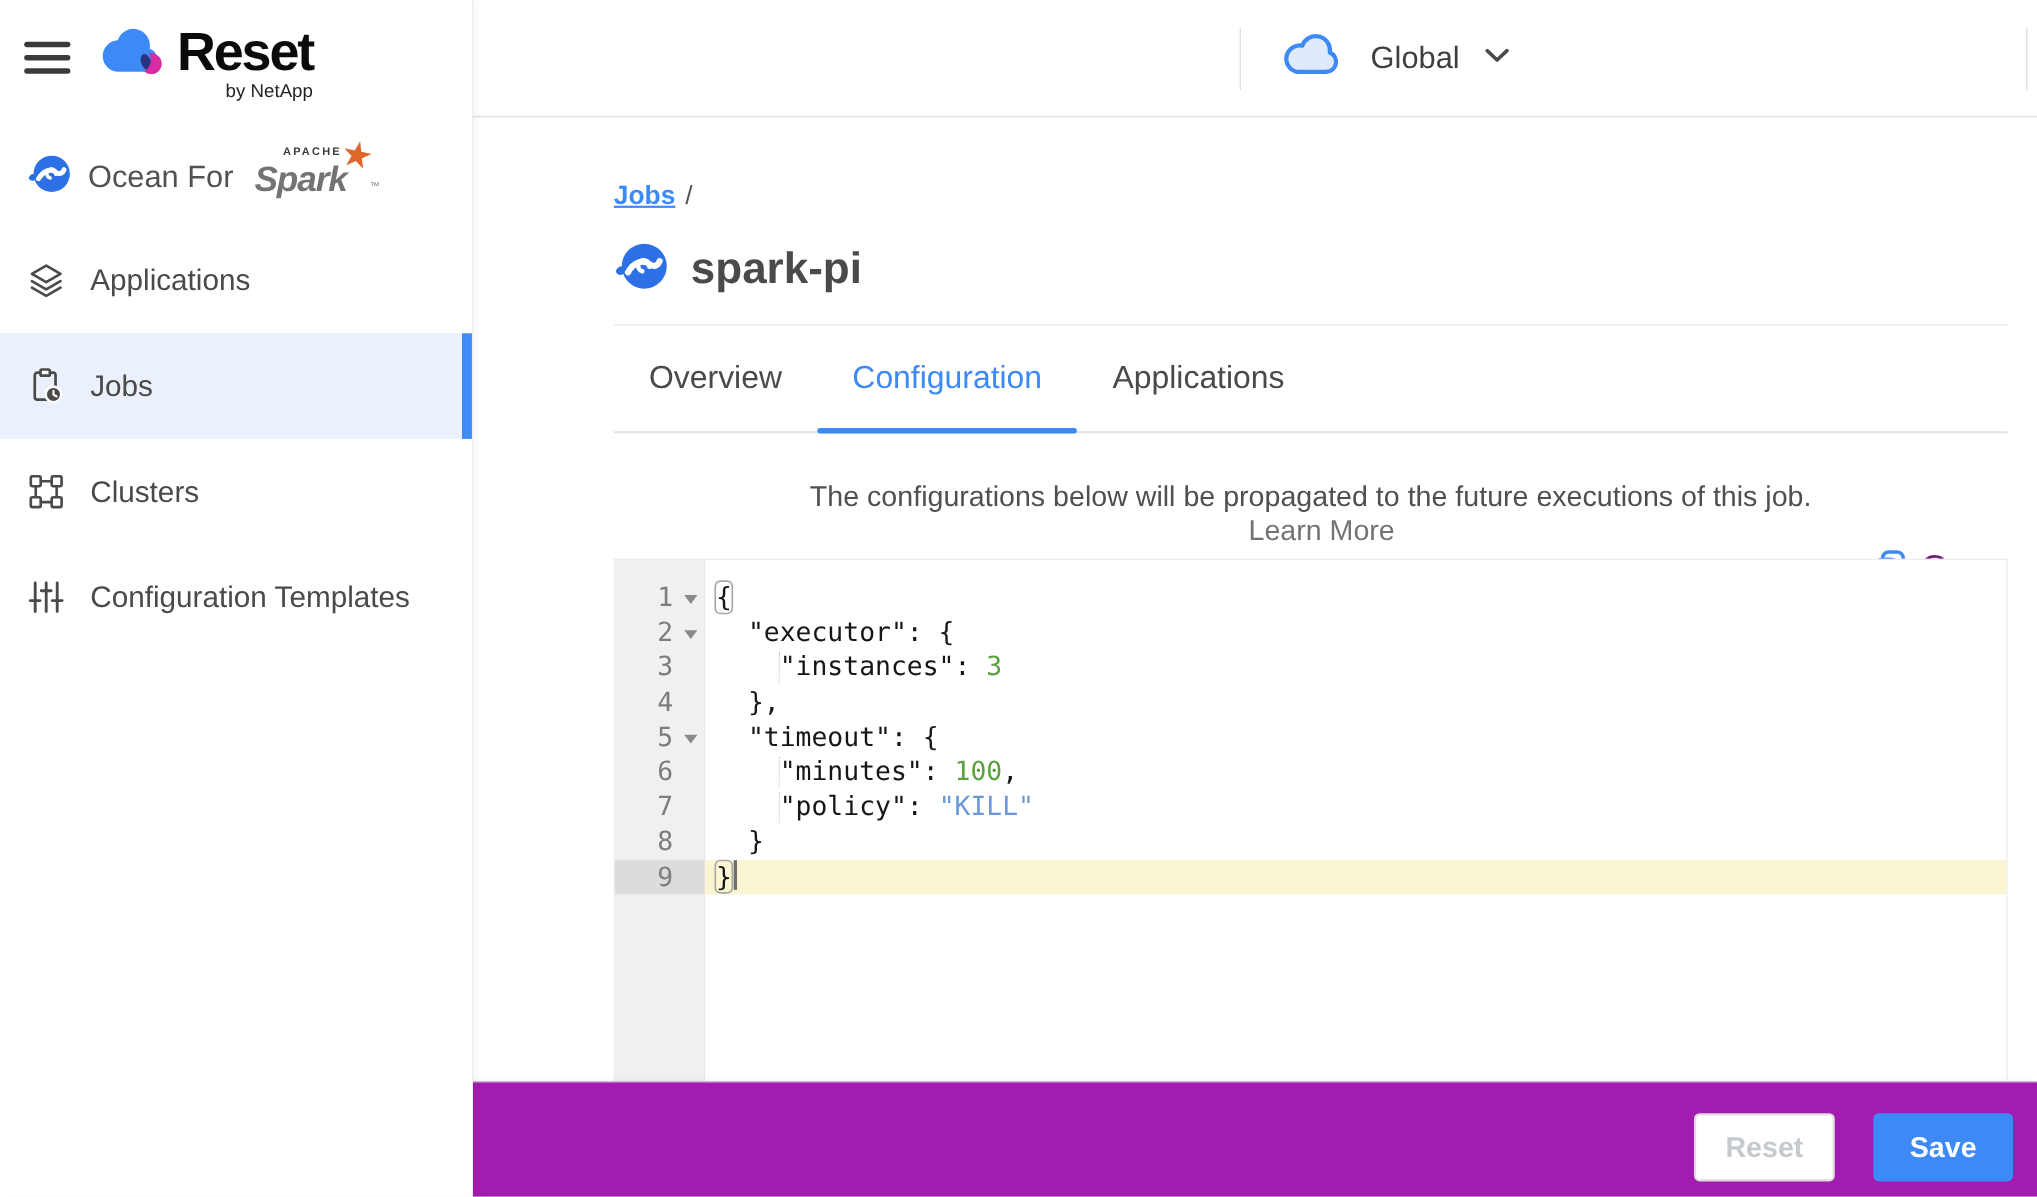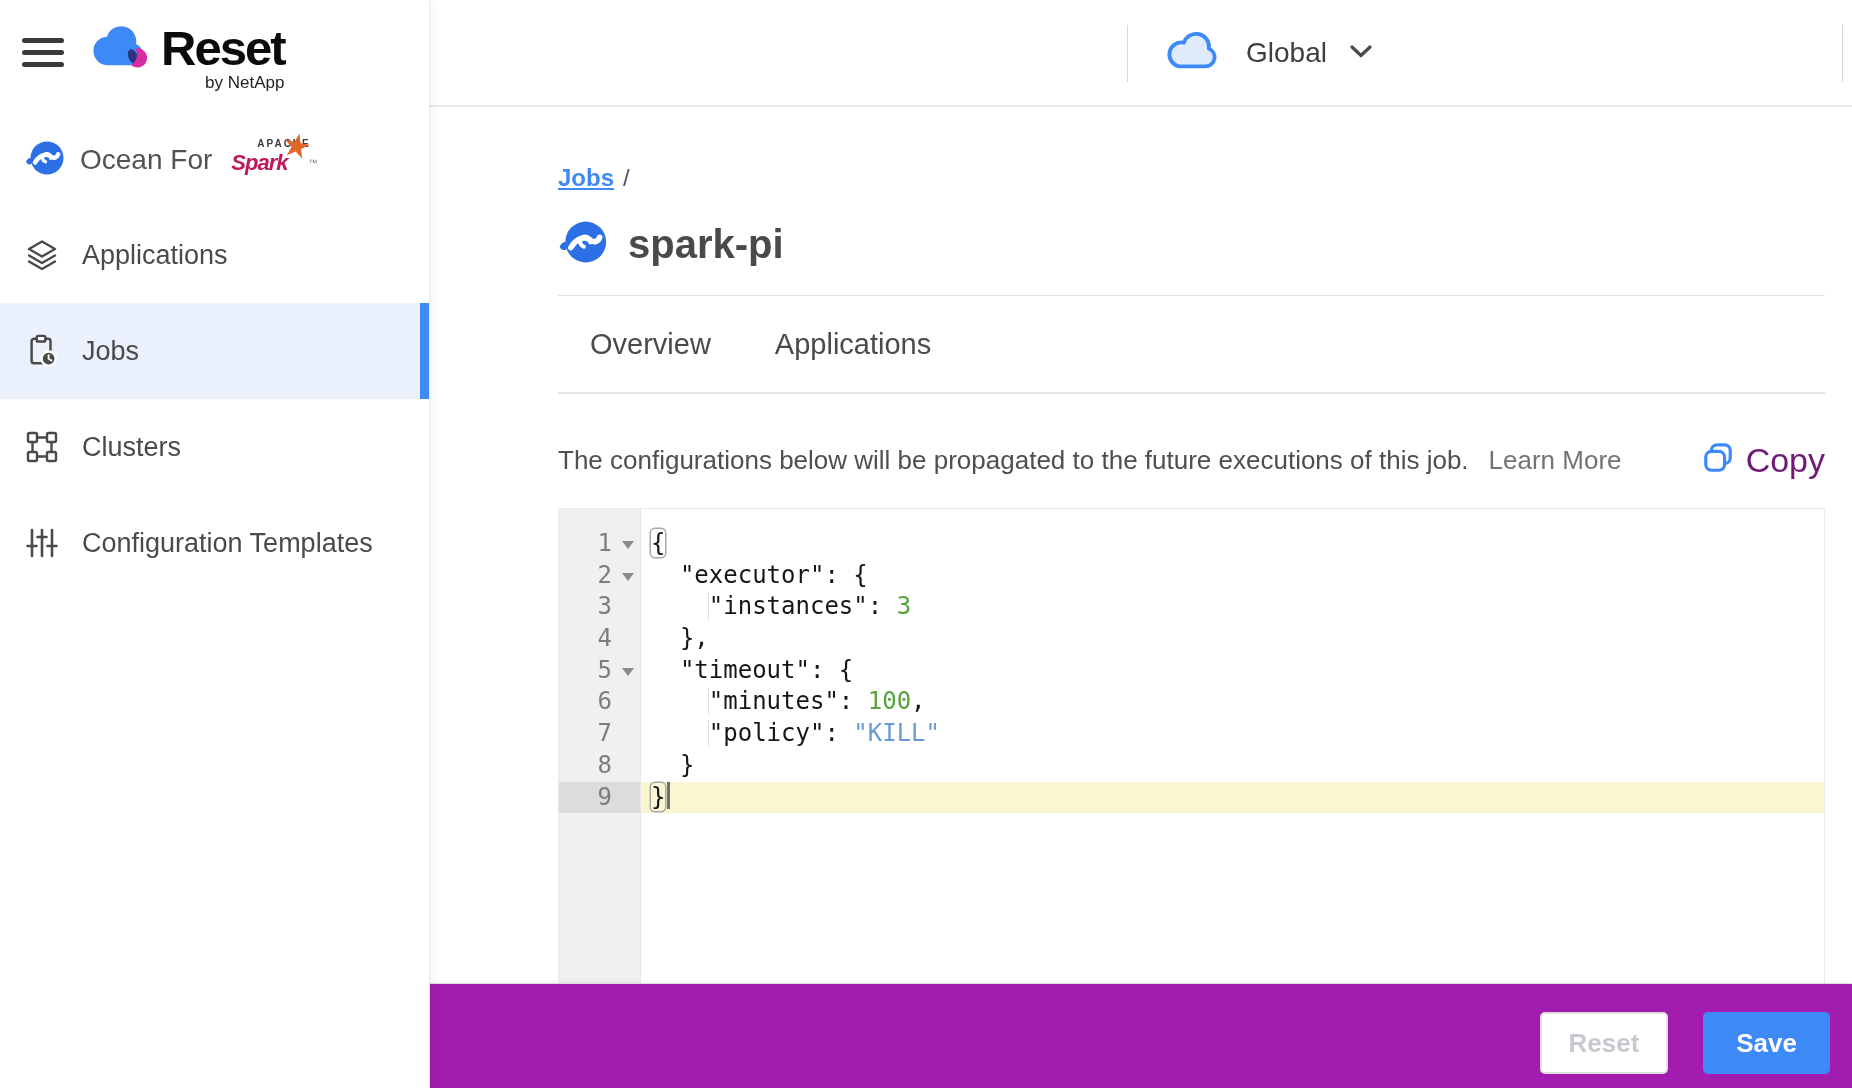--- a/index.html
+++ b/index.html
@@ -13,21 +13,21 @@
   .hamburger { position:absolute; left:22px; top:38px; width:42px; height:29px;
     display:flex; flex-direction:column; justify-content:space-between; cursor:pointer; }
   .hamburger i { display:block; height:5px; border-radius:2.5px; background:#3A3A3A; }
   .brand { position:absolute; left:92px; top:24px; display:flex; gap:9px; align-items:flex-start; }
   .brand-col { display:flex; flex-direction:column; align-items:flex-end; }
   .brand-name { font-size:49px; font-weight:900; color:#0B0B0B; letter-spacing:-2px; line-height:48px; }
   .brand-byline { font-size:17px; color:#1F1F1F; margin-top:1px; }
   .product { position:absolute; left:23px; top:138px; display:flex; align-items:center; gap:15px; }
   .product-prefix { font-size:28px; color:#525252; }
   .spark-mark { position:relative; display:inline-block; margin-left:4px; padding:6px 16px 0 0; }
-  .spark-word { font-size:22px; font-weight:800; font-style:italic; color:#be185d; letter-spacing:-1px; }
+  .spark-word { font-size:32px; font-weight:800; font-style:italic; color:#737373; letter-spacing:-1px; }
   .apache { position:absolute; top:-6px; left:26px; font-size:10px; font-weight:700;
     letter-spacing:2px; color:#3B383E; }
   .spark-star { position:absolute; top:-18px; right:-8px; font-size:33px; color:#E0662A;
     transform:rotate(12deg); }
   .spark-star::before { content:"★"; }
   .spark-tm { position:absolute; right:-14px; bottom:8px; font-size:9px; color:#777; }
   .nav { position:absolute; left:0; top:207px; width:100%; }
   .nav-item { height:96px; display:flex; align-items:center; padding-left:25px; gap:23px;
     position:relative; cursor:pointer; }
   .nav-item.active { background:#EBF1FC; }
@@ -55,21 +55,21 @@
   .page-title { font-size:40px; font-weight:700; color:#4A4A4A;text-align:center; }
   .title-divider { position:absolute; left:558px; top:295px; width:1267px; height:1px; background:#E3E3E3; }
   .tab-bar { position:absolute; left:558px; top:296px; width:1267px; height:98px;
     border-bottom:2px solid #E4E4E4; display:flex; }
   .tab { height:100%; padding:0 32px; display:flex; align-items:center; font-size:29px;
     font-weight:500; color:#4A4A4A; position:relative; cursor:pointer; }
   .tab.active { color:#3D8AF7; }
   .tab.active::after { content:""; position:absolute; left:0; right:0; bottom:-2px; height:5px;
     background:#3D8AF7; border-radius:3px; }
   .config-head { position:absolute; left:558px; top:436px; width:1267px; height:48px;
-    display:flex; align-items:center; }
+    display:flex; align-items:center;flex-direction:column; }
   .config-desc { font-size:26px; color:#4F4F4F; }
   .learn-more { font-size:26px; color:#737373; font-weight:500; margin-left:20px;
     cursor:pointer; text-decoration:none; }
   .copy-btn { margin-left:auto; display:flex; align-items:center; gap:12px; cursor:pointer; }
   .copy-label { font-size:34px; font-weight:400; color:#701a75; }
 
   
   .editor { position:absolute; left:558px; top:508px; width:1267px; height:475px;
     background:#fff; border:1px solid #EAEAEA; border-bottom:none; display:flex; overflow:hidden; }
   .gutter { width:82px; background:#F0F0F0; border-right:1px solid #E6E6E6; padding-top:19px; }
@@ -217,20 +217,21 @@
       <path d="M16 31 C22 21 31 18 37 23 C41 26 45 25 47 20" stroke="#fff" stroke-width="6" fill="none" stroke-linecap="round"></path>
       <path d="M30 30 a5.5 5.5 0 1 1 7 -4.5" stroke="#fff" stroke-width="4.5" fill="none" stroke-linecap="round"></path>
     </svg>
   </span>
   <h1 class="page-title">spark-pi</h1>
 </div>
 
 <div class="title-divider"></div>
 <div class="tab-bar">
     <div class="tab">Overview</div>
+    <div class="tab active">Configuration</div>
     <div class="tab">Applications</div>
   </div>
 
 <div class="config-head">
   <span class="config-desc">The configurations below will be propagated to the future executions of this job.</span>
   <a class="learn-more">Learn More</a>
   <span class="copy-btn">
     <span>
       <svg width="32" height="32" viewBox="0 0 34 34" fill="none" stroke="#3D8AF7" stroke-width="3.4">
         <rect x="10" y="3" width="20" height="20" rx="6"></rect>

